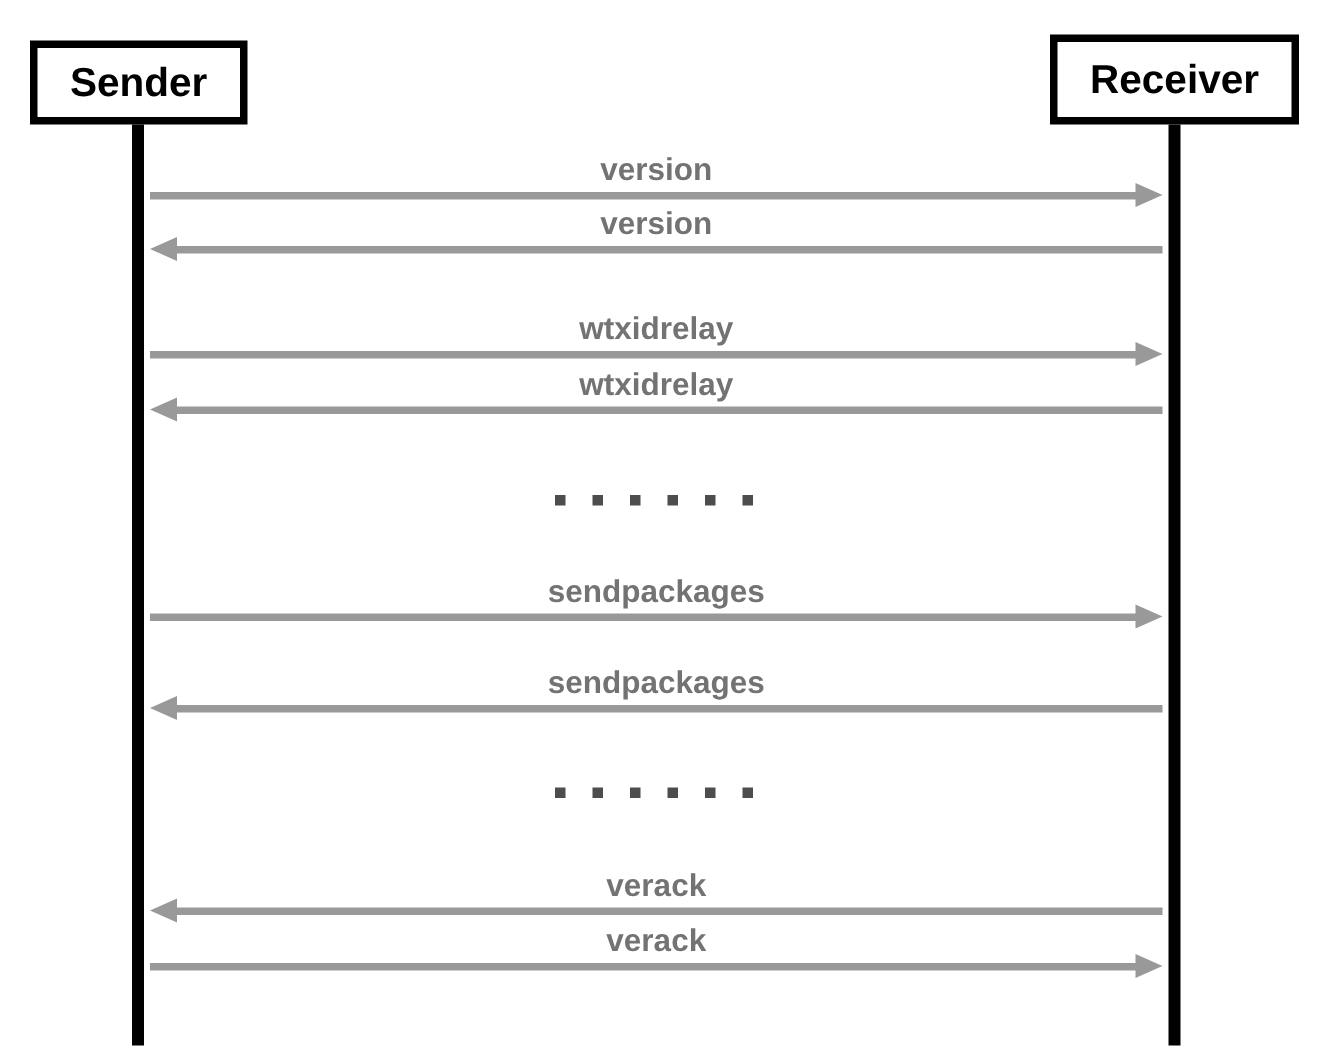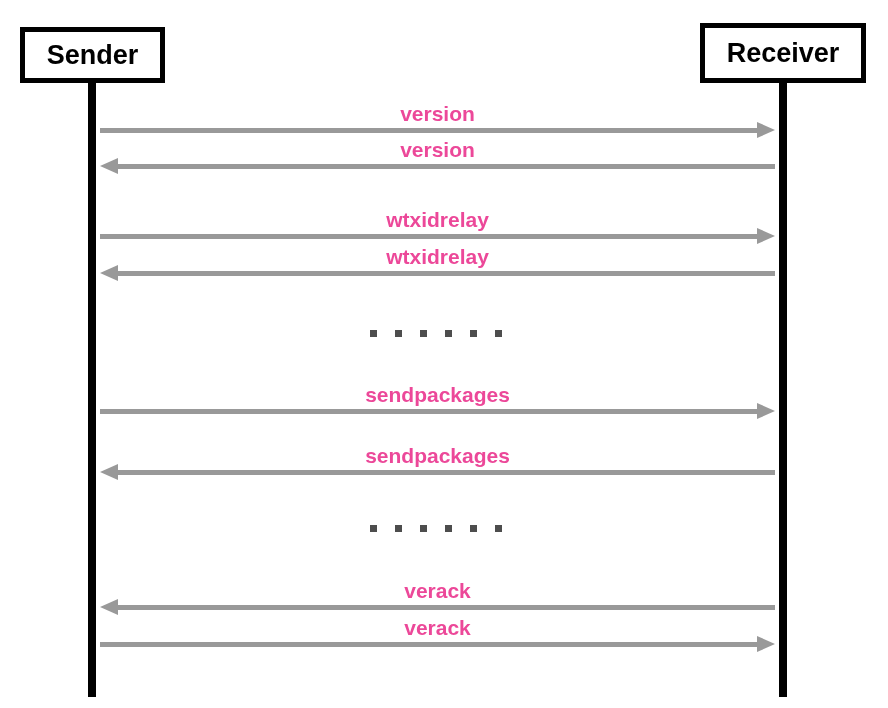--- a/index.html
+++ b/index.html
@@ -54,21 +54,21 @@
     border-left: 18px solid #999999;
   }
   .arrowhead.left {
     border-right: 18px solid #999999;
   }
   .msg-label {
     position: absolute;
     font-family: "Liberation Sans", sans-serif;
     font-weight: bold;
     font-size: 21px;
-    color: #ec4899;
+    color: #737373;
     white-space: nowrap;
     transform: translateX(-50%);
     text-align: center;
   }
   .ellipsis {
     position: absolute;
     transform: translateX(-50%);
     display: flex;
     gap: 18px;
     align-items: center;

